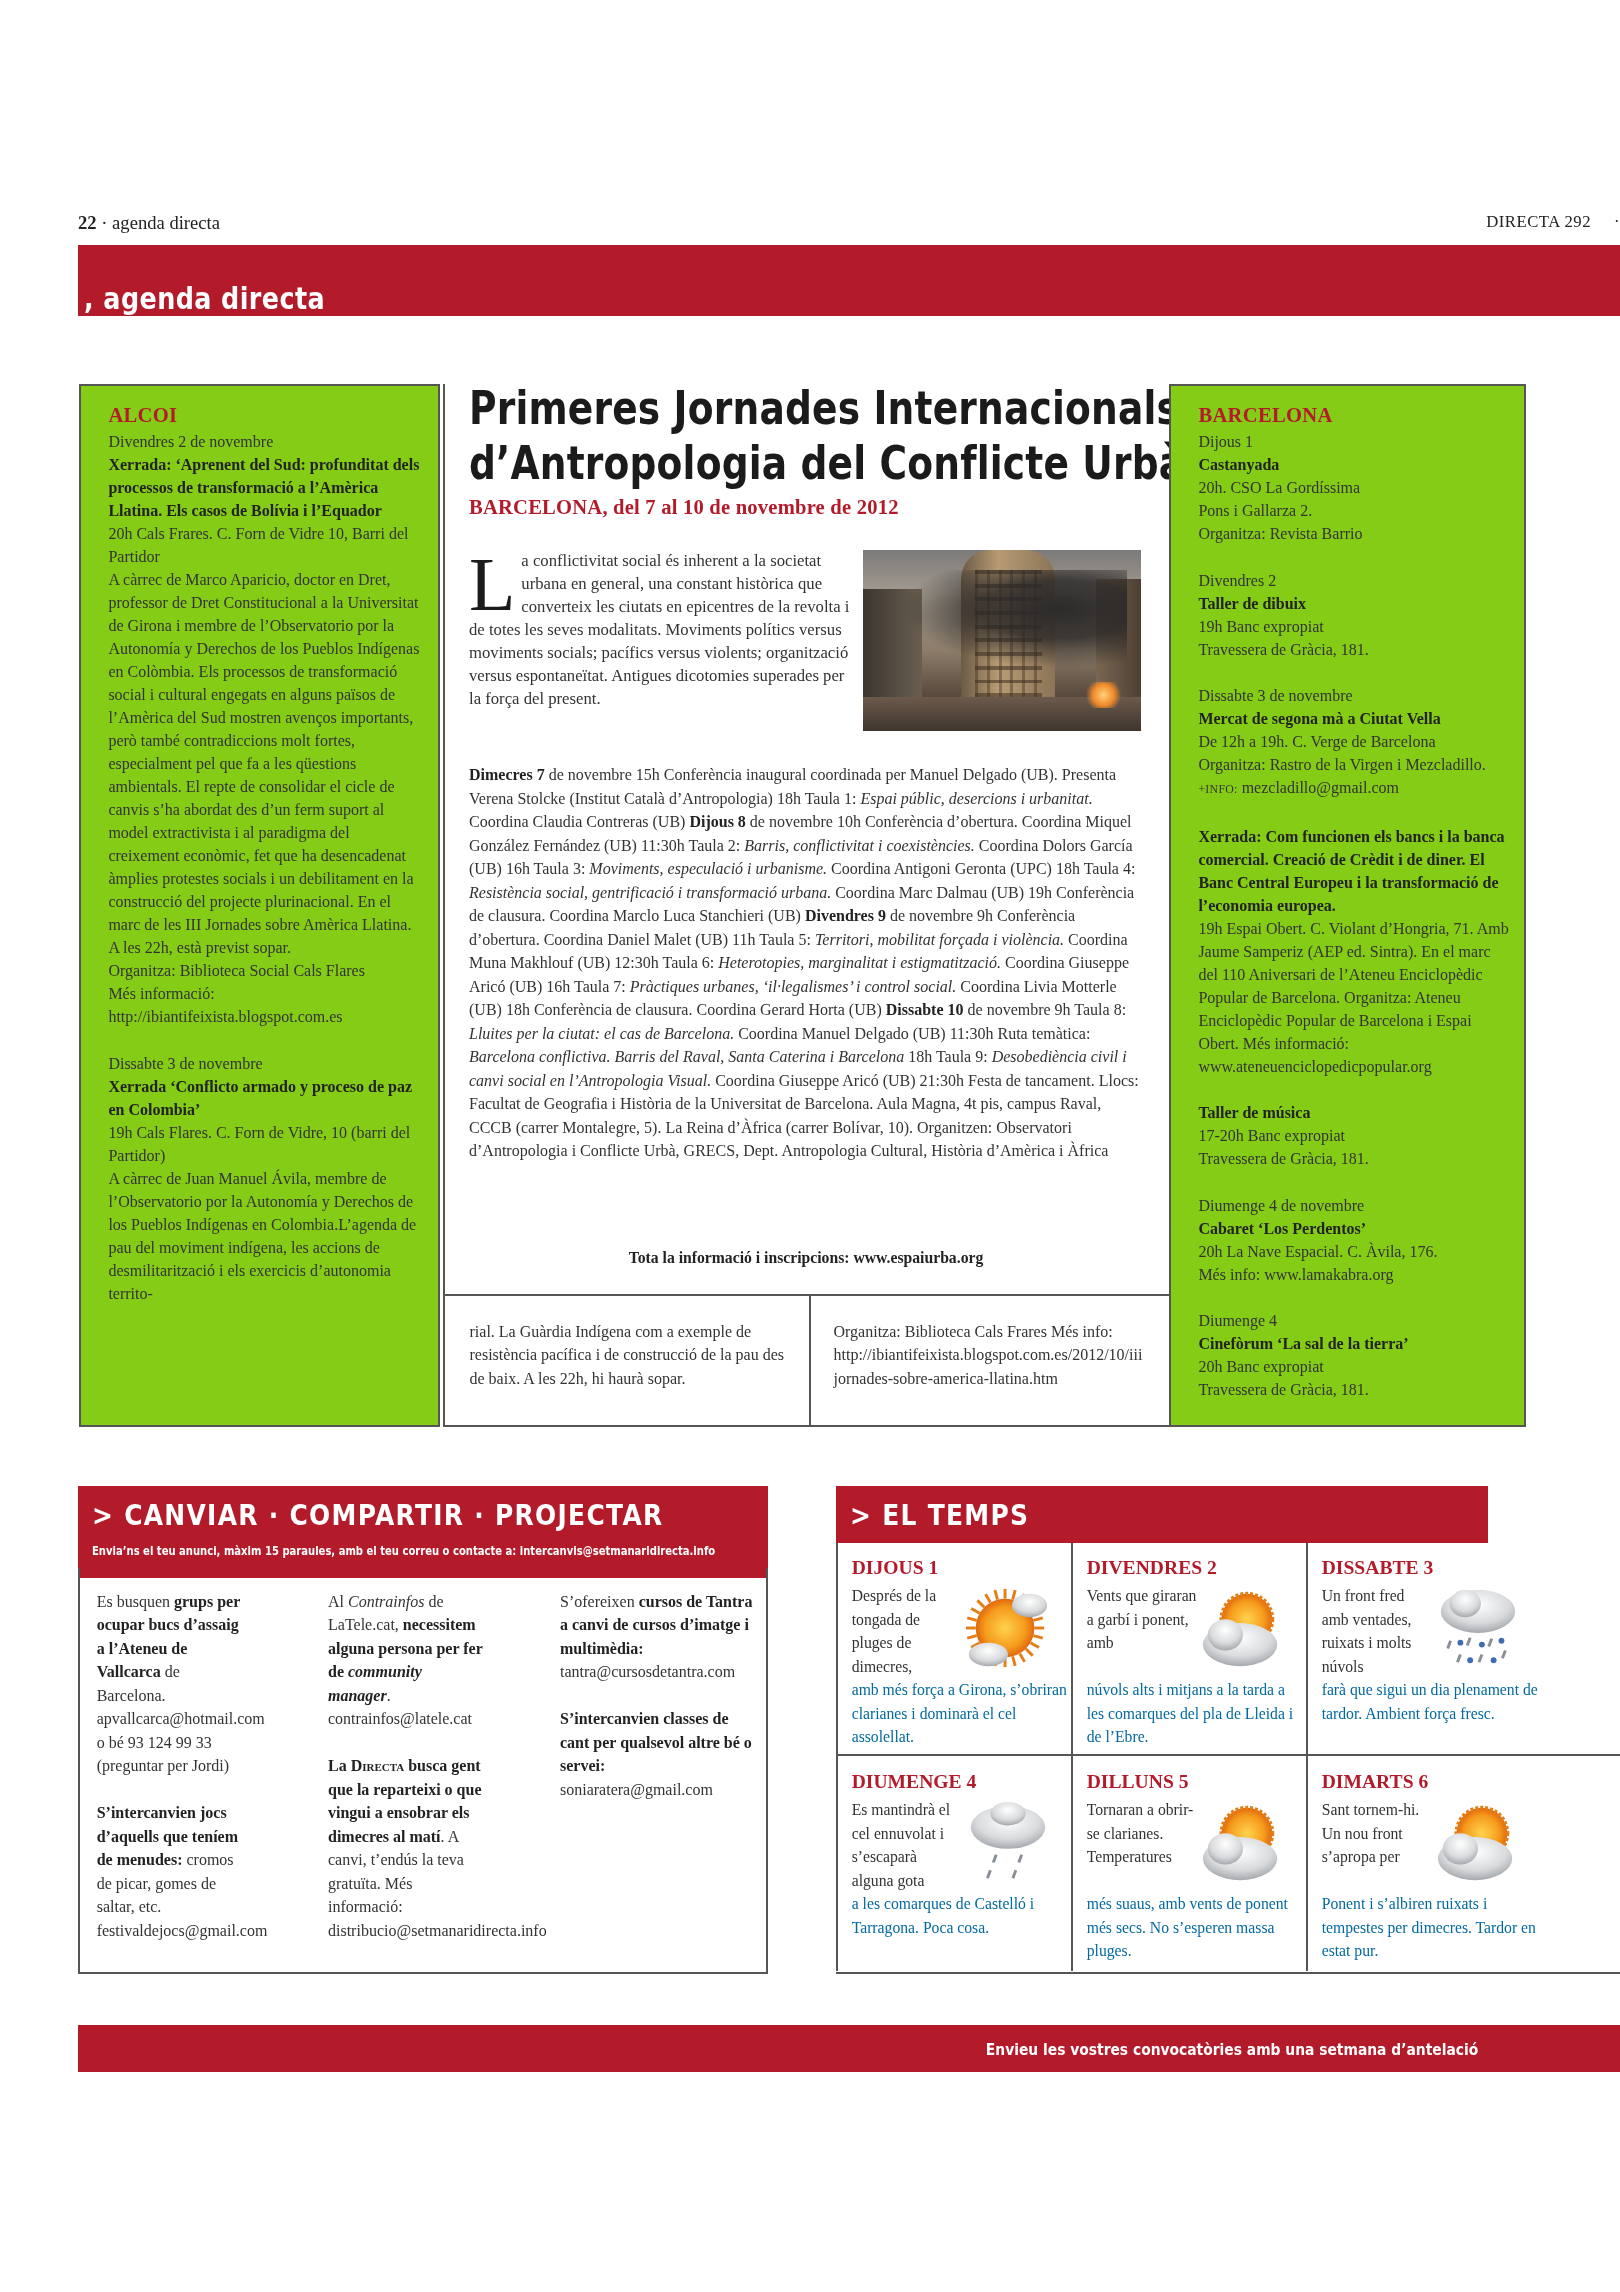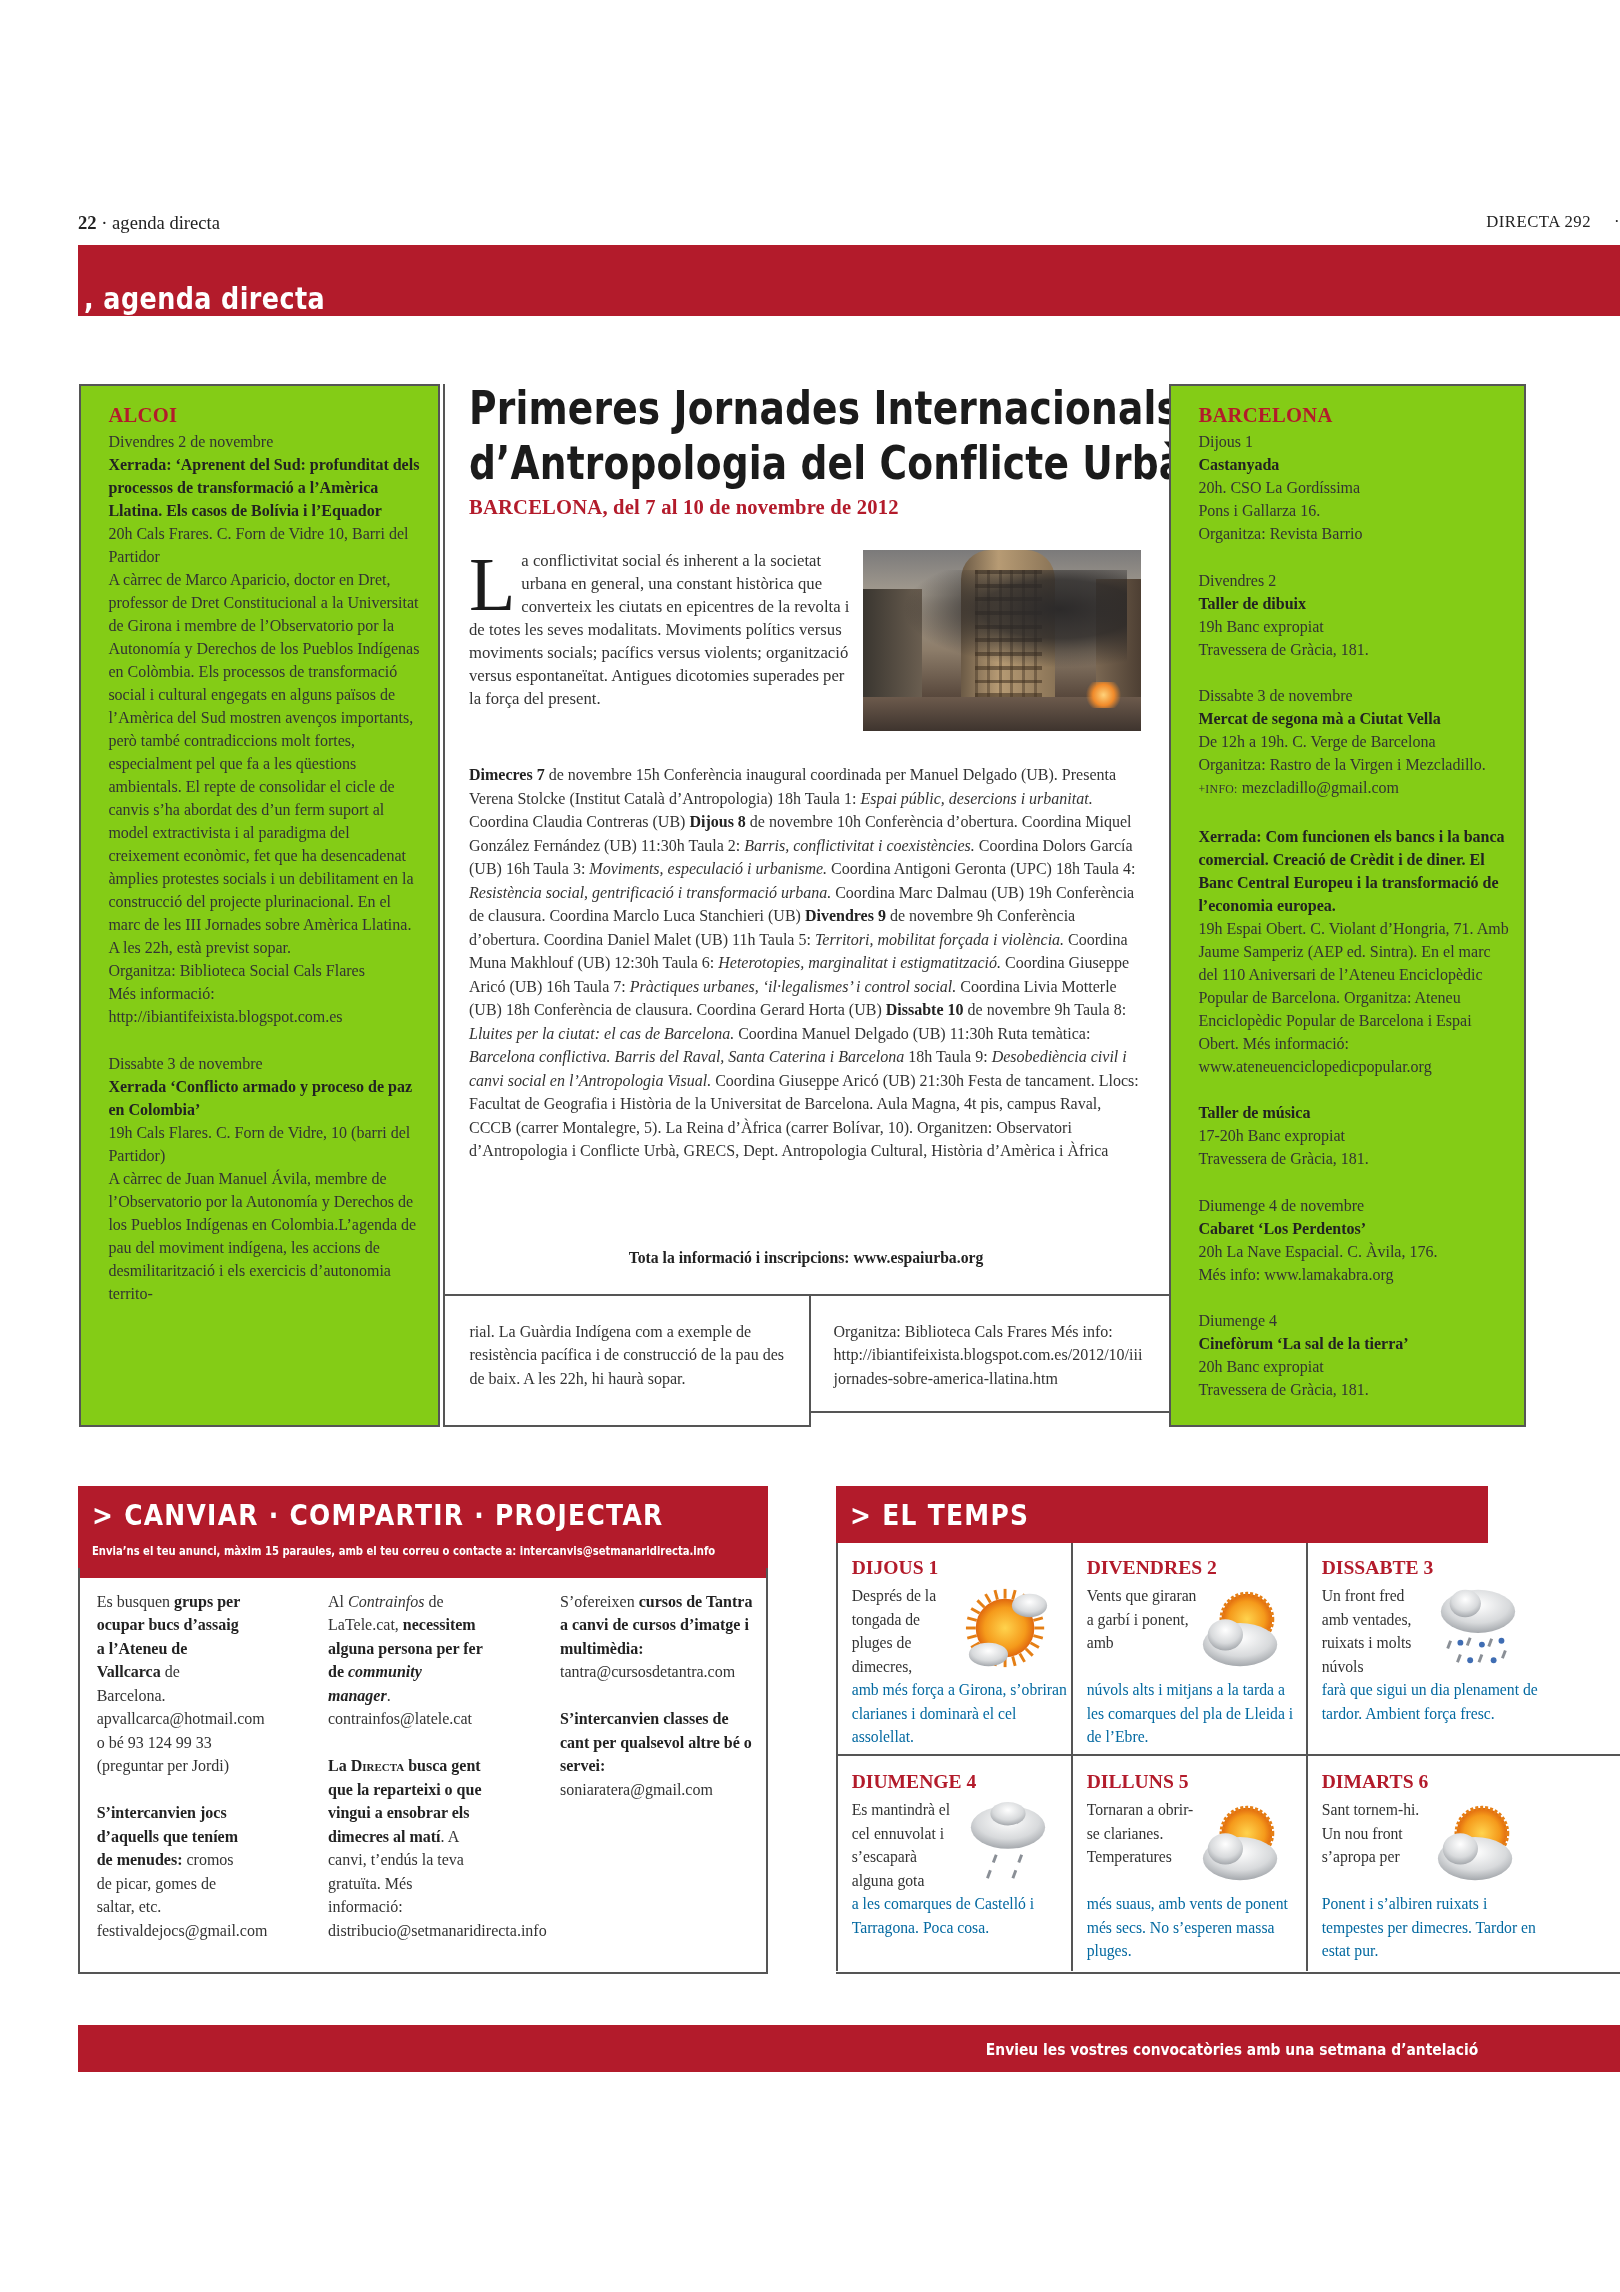--- a/index.html
+++ b/index.html
@@ -44,21 +44,21 @@
   .photo .street { position: absolute; left: 0; top: 147px; width: 278px; height: 34px; background: linear-gradient(180deg, #6c5a4c, #3e342e); }
   .photo .fire { position: absolute; left: 221px; top: 132px; width: 39px; height: 25.5px; background: radial-gradient(circle, #ffd27a 0%, #f08a2a 45%, rgba(200,80,20,0) 75%); }
   .photo .leftbld { position: absolute; left: 0; top: 39px; width: 59px; height: 118px; background: linear-gradient(90deg, #3a3630, #6a5e50); }
   .photo .rightbld { position: absolute; left: 233px; top: 29px; width: 45px; height: 127px; background: linear-gradient(90deg, #7a6752, #4d3f33); }
 
   .program { position: absolute; left: 469px; top: 763px; width: 676px; font-family: "Liberation Serif", serif; font-size: 16px; line-height: 23.5px; color: #333; text-align: left; }
   .program b { color: #222; }
   .info-line { position: absolute; left: 443px; top: 1249px; width: 726px; text-align: center; font-family: "Liberation Serif", serif; font-weight: bold; font-size: 15.7px; color: #222; }
 
   .cont-left { position: absolute; left: 443px; top: 1296px; width: 368px; height: 131px; border-left: 2px solid #555; border-right: 2px solid #555; border-bottom: 2px solid #555; }
-  .cont-right { position: absolute; left: 809px; top: 1296px; width: 361px; height: 117px; border-bottom: 2px solid #555; }
+  .cont-right { position: absolute; left: 809px; top: 1296px; width: 361px; height: 131px; border-bottom: 2px solid #555; }
   .cont-text { position: absolute; left: 24.5px; top: 23.5px; width: 323px; font-family: "Liberation Serif", serif; font-size: 16px; line-height: 23.5px; color: #333; }
 
   
   .sec-band { position: absolute; background: #b31b2b; color: #fff; }
   .canviar-band { left: 78px; top: 1486px; width: 690px; height: 92px; }
   .temps-band { left: 836px; top: 1486px; width: 652px; height: 57px; }
   .band-title { position: absolute; left: 13.7px; top: 11.8px; font-family: "DejaVu Sans", sans-serif; font-weight: bold; font-size: 29px; transform: scaleX(0.86); transform-origin: left top; letter-spacing: 1.5px; white-space: nowrap; }
   .band-sub { position: absolute; left: 13.7px; top: 57px; font-family: "DejaVu Sans", sans-serif; font-weight: bold; font-size: 12.7px; transform: scaleX(0.79); transform-origin: left top; white-space: nowrap; }
 
   .canviar-box { position: absolute; left: 78px; top: 1568px; width: 690px; height: 406px; border: 2px solid #555; border-top: none; }
@@ -144,21 +144,21 @@
   <div class="cont-text">Organitza: Biblioteca Cals Frares Més info: http://ibiantifeixista.blogspot.com.es/2012/10/iii jornades-sobre-america-llatina.htm</div>
 </div>
 
 <div class="box box-bcn">
   <div class="col-text bcn-text" id="bcn">
     <div class="city">BARCELONA</div>
   <div>
         <div>Dijous 1</div>
         <div class="b">Castanyada</div>
         <div>20h. CSO La Gordíssima</div>
-        <div>Pons i Gallarza 16.</div>
+        <div>Pons i Gallarza 2.</div>
         <div>Organitza: Revista Barrio</div>
       </div>
       <div class="gap"></div>
       <div>
         <div>Divendres 2</div>
         <div class="b">Taller de dibuix</div>
         <div>19h Banc expropiat</div>
         <div>Travessera de Gràcia, 181.</div>
       </div>
       <div class="gap"></div>

